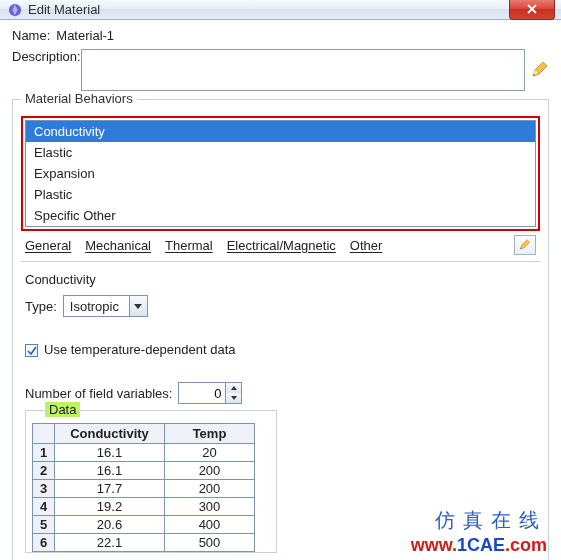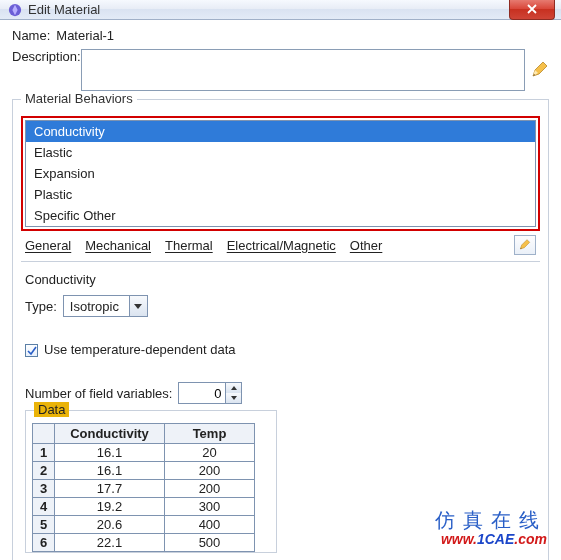--- a/index.html
+++ b/index.html
@@ -56,32 +56,32 @@
 .cb { width:13px;height:13px;border:1px solid #5b7fa6; background:linear-gradient(#fdfeff,#e8f0fb); display:flex;align-items:center;justify-content:center; }
 
 .spin { display:inline-flex; border:1px solid #7e93b0; height:22px; background:#fff; }
 .spin input { width:46px; border:none; text-align:right; padding-right:4px; font-size:13px; }
 .spin .spin-btns { width:16px; display:flex; flex-direction:column; border-left:1px solid #7e93b0; }
 .spin .sb { flex:1; background:linear-gradient(#f7f9fc,#dbe4f0); display:flex;align-items:center;justify-content:center; }
 .tri-up-s{width:0;height:0;border-left:3px solid transparent;border-right:3px solid transparent;border-bottom:4px solid #333;}
 .tri-dn-s{width:0;height:0;border-left:3px solid transparent;border-right:3px solid transparent;border-top:4px solid #333;}
 
 .data-box { border:1px solid #c8d0dc; margin-top:6px; position:relative; padding:12px 6px 0 6px; width:252px; }
-.data-box > .legend { position:absolute; top:-9px; left:8px; background:#eab308; padding:0 4px; }
+.data-box > .legend { position:absolute; top:-9px; left:19px; background:#bef264; padding:0 4px; }
 
 table.data { border-collapse: collapse; font-size: 13px; }
 table.data th, table.data td { border:1px solid #7e93b0; text-align:center; }
 table.data th { background:#eef2f8; font-weight:bold; padding:2px 6px; }
 table.data td { padding:1px 4px; }
 table.data .rowhdr { background:#eef2f8; font-weight:bold; width:22px; }
 table.data .col-c { width:110px; }
 table.data .col-t { width:90px; }
 
 .watermark-cn { position:absolute; right:14px; bottom:26px; color:#2a5fc7; font-size:20px; font-family: "Microsoft YaHei","SimHei",sans-serif; letter-spacing:8px; }
-.watermark-url { position:absolute; right:14px; bottom:12px; font-size:14px; font-weight:bold; font-style:italic; font-family: Georgia, serif; }
+.watermark-url { position:absolute; right:14px; bottom:4px; font-size:18px; font-weight:bold; font-family: Georgia, serif; }
 .watermark-url .r { color:#d21a1a; }
 .watermark-url .b { color:#1b46c9; }
 </style>
 </head>
 <body>
 
 <div class="titlebar">
   <div class="title">
     <svg class="app-icon" viewBox="0 0 16 16">
       <circle cx="8" cy="8" r="7" fill="#6b5fd6"></circle>

